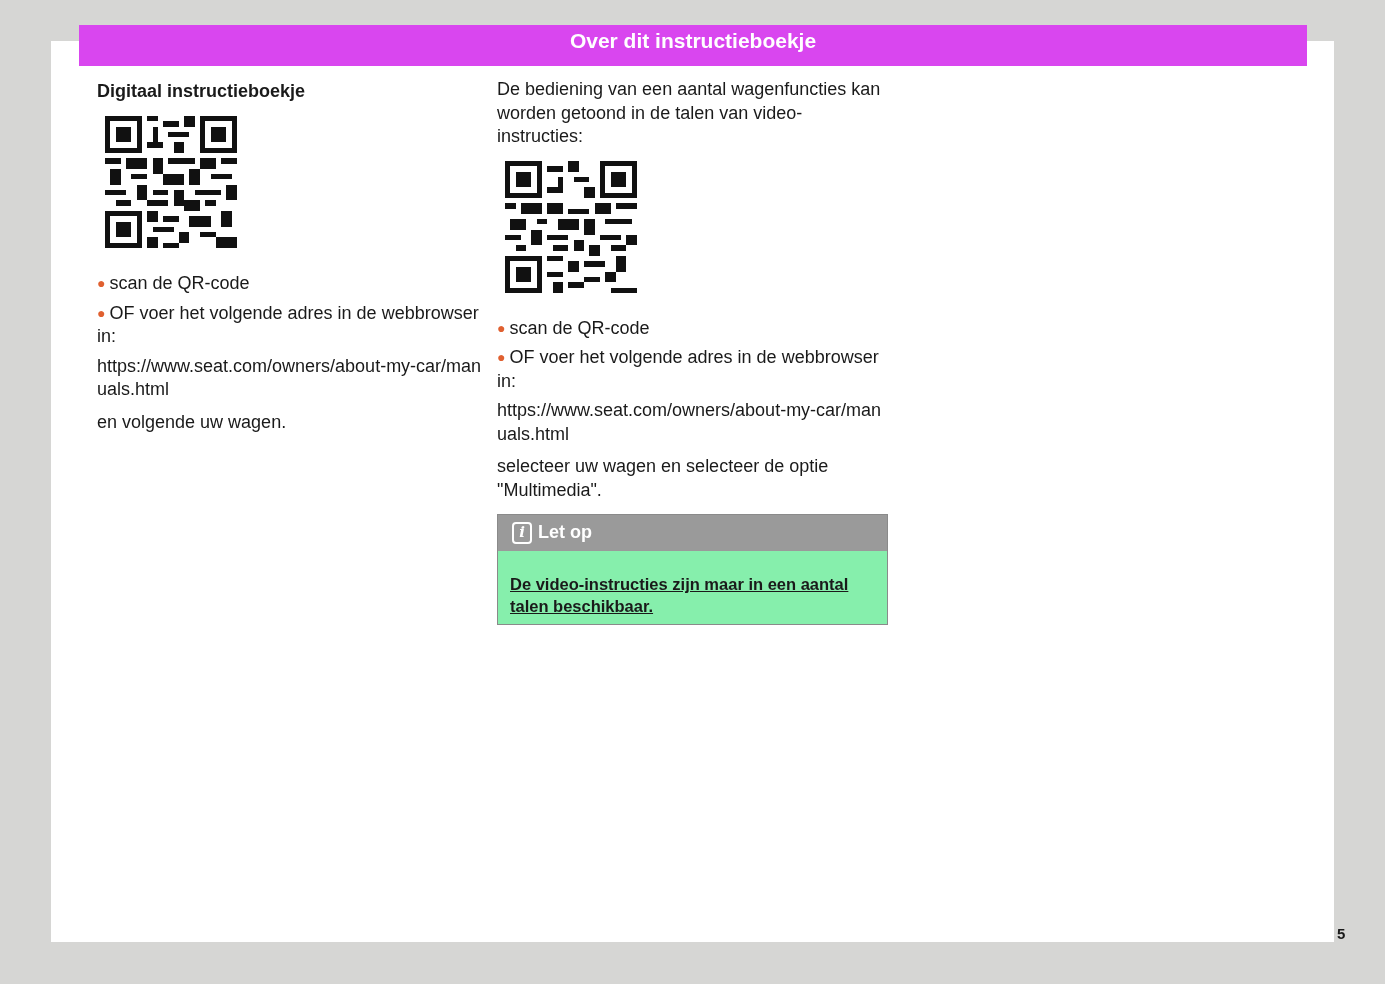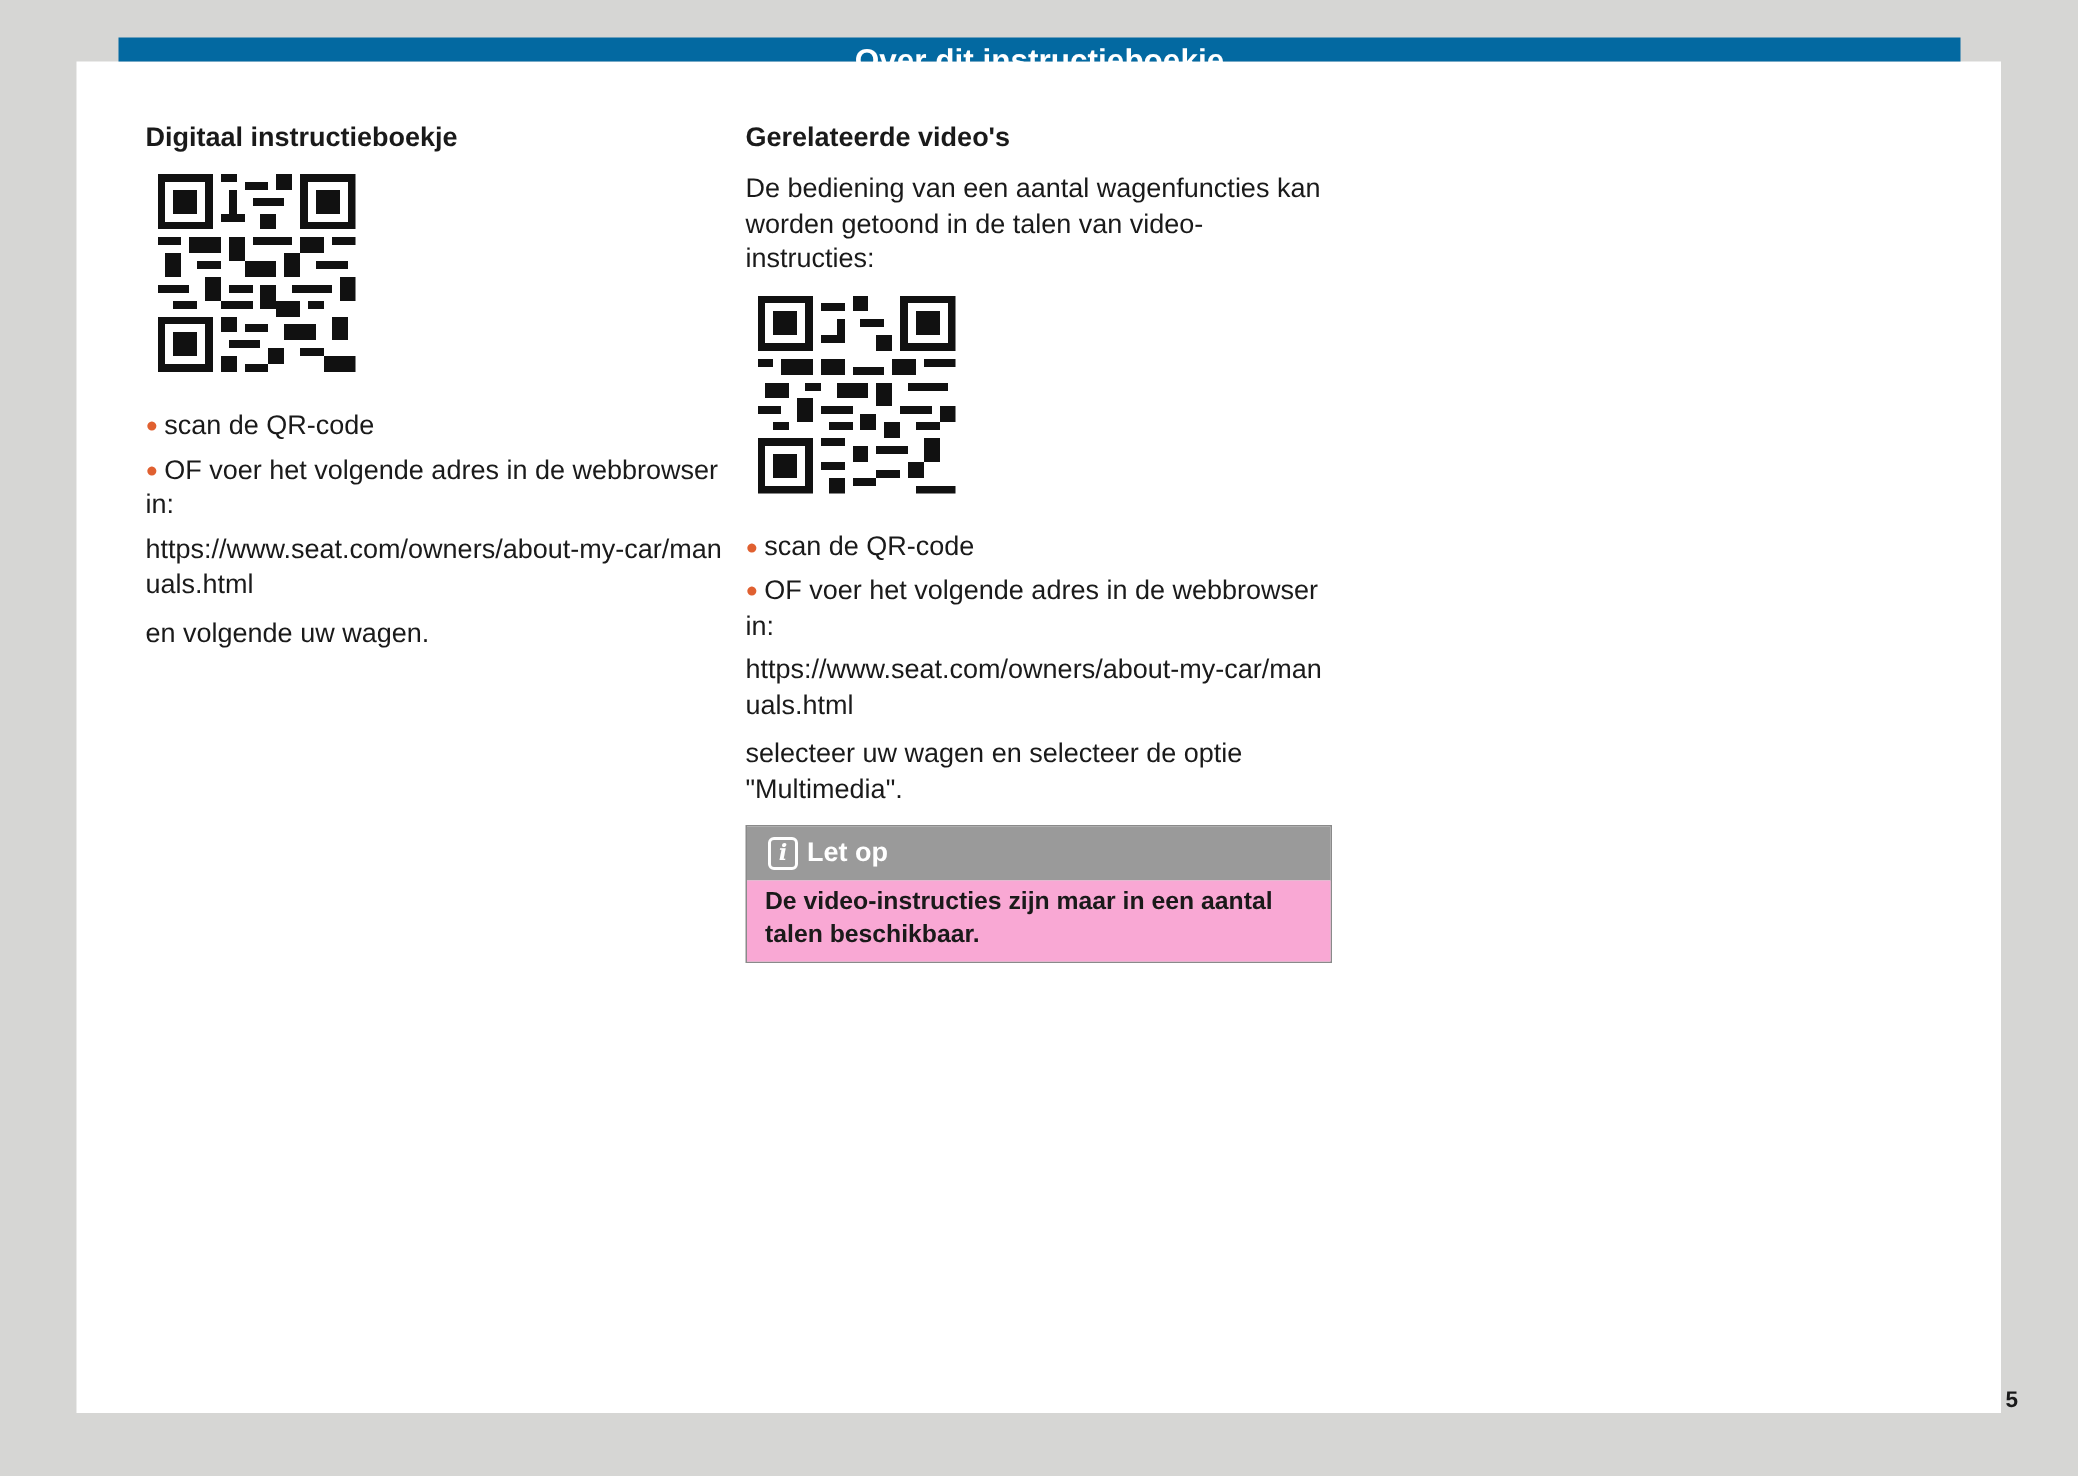--- a/index.html
+++ b/index.html
@@ -2,36 +2,36 @@
 <html><head>
 <meta charset="utf-8">
 <style>
   html, body { margin:0; padding:0; }
   body {
     width:1385px; height:984px; background:#d6d6d4; position:relative; overflow:hidden;
     font-family:"Liberation Sans", "DejaVu Sans", sans-serif; color:#1a1a1a;
   }
   .page { position:absolute; left:51px; top:41px; width:1283px; height:901px; background:#ffffff; }
   .banner {
-    position:absolute; left:79px; top:25px; width:1228px; height:16px; background:#0369a1;
+    position:absolute; left:79px; top:25px; width:1228px; height:41px; background:#d946ef;
     color:#fff; font-weight:bold; font-size:21px; line-height:31px; text-align:center;
   }
   .col { position:absolute; top:78px; width:390px; font-size:18px; line-height:23.5px; }
   .col-left { left:79px;margin-left:18px; }
   .col-right { left:497px; }
   h2 { font-size:18px; font-weight:bold; margin:0 0 10px 0; line-height:26px; }
   p { margin:0 0 9px 0; }
   .qr { width:132px; height:132px; margin:12px 0 24px 8px; display:block; }
   .bullet { margin:0 0 6px 0; }
   .dot { color:#e06030; font-size:14px; margin-right:4px; vertical-align:1px; }
   .b { font-weight:normal; }
   .note { border:1.5px solid #8a8a8a; width:389px; margin-top:12px; }
   .note-head { background:#9a9a9a; color:#fff; font-weight:bold; font-size:18px; height:36px; display:flex; align-items:center; padding-left:14px; }
   .info-icon { display:inline-flex; width:20px; height:22px; border:2px solid #fff; border-radius:4px; align-items:center; justify-content:center; font-style:italic; font-family:"DejaVu Serif", serif; font-weight:bold; font-size:15px; margin-right:6px; box-sizing:border-box; }
-  .note-body { background:#f9a8d4; padding:3px 12px 7px 12px; font-weight:bold; font-size:16.5px; line-height:22px; }
+  .note-body { background:#86efac; padding:22px 12px 7px 12px; font-weight:bold; font-size:16.5px; line-height:22px;text-decoration:underline; }
   .pagenum { position:absolute; left:1337px; top:925px; font-weight:bold; font-size:15px; }
 </style>
 </head>
 <body>
 
 <div class="page"></div>
 <div class="banner">Over dit instructieboekje</div>
 
 <div class="col col-left">
   <h2>Digitaal instructieboekje</h2>
@@ -86,21 +86,20 @@
         <rect x="21" y="23" width="4" height="2"></rect>
     </g>
   </svg>
   <p class="bullet"><span class="dot">●</span><span>scan de QR-code</span></p>
   <p class="bullet"><span class="dot">●</span><span class="b">OF</span><span> voer het volgende adres in de webbrowser in:</span></p>
   <p style="word-break:break-all;">https://www.seat.com/owners/about-my-car/manuals.html</p>
   <p>en volgende uw wagen.</p>
 </div>
 
 <div class="col col-right">
-  <h2>Gerelateerde video's</h2>
   <p>De bediening van een aantal wagenfuncties kan worden getoond in de talen van video-instructies:</p>
   <svg class="qr" viewBox="0 0 25 25" shape-rendering="crispEdges">
     <rect x="0" y="0" width="7" height="7" fill="#111"></rect>
       <rect x="1" y="1" width="5" height="5" fill="#fff"></rect>
       <rect x="2" y="2" width="3" height="3" fill="#111"></rect>
     <rect x="18" y="0" width="7" height="7" fill="#111"></rect>
       <rect x="19" y="1" width="5" height="5" fill="#fff"></rect>
       <rect x="20" y="2" width="3" height="3" fill="#111"></rect>
     <rect x="0" y="18" width="7" height="7" fill="#111"></rect>
       <rect x="1" y="19" width="5" height="5" fill="#fff"></rect>

